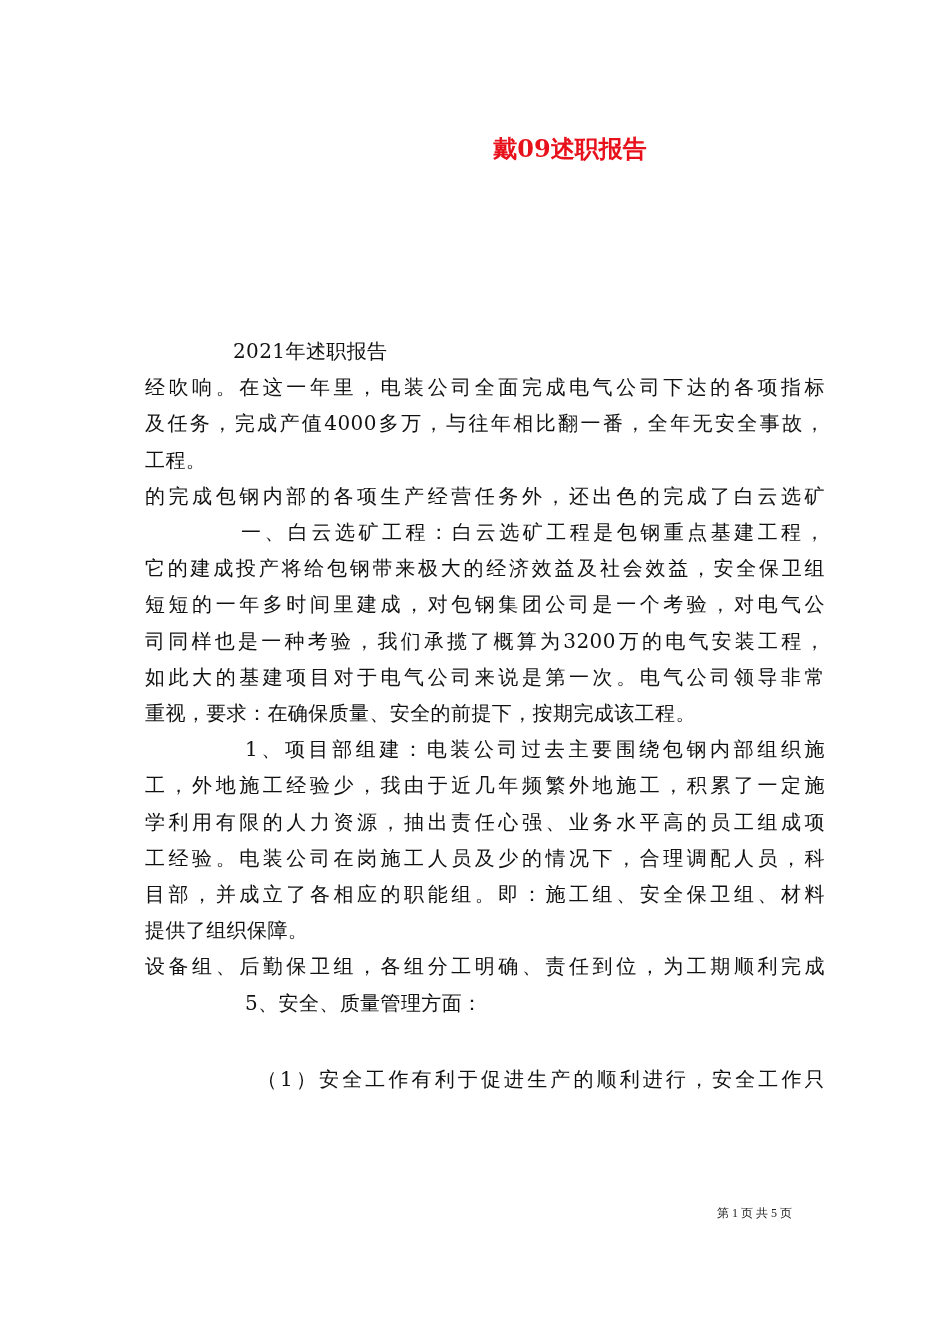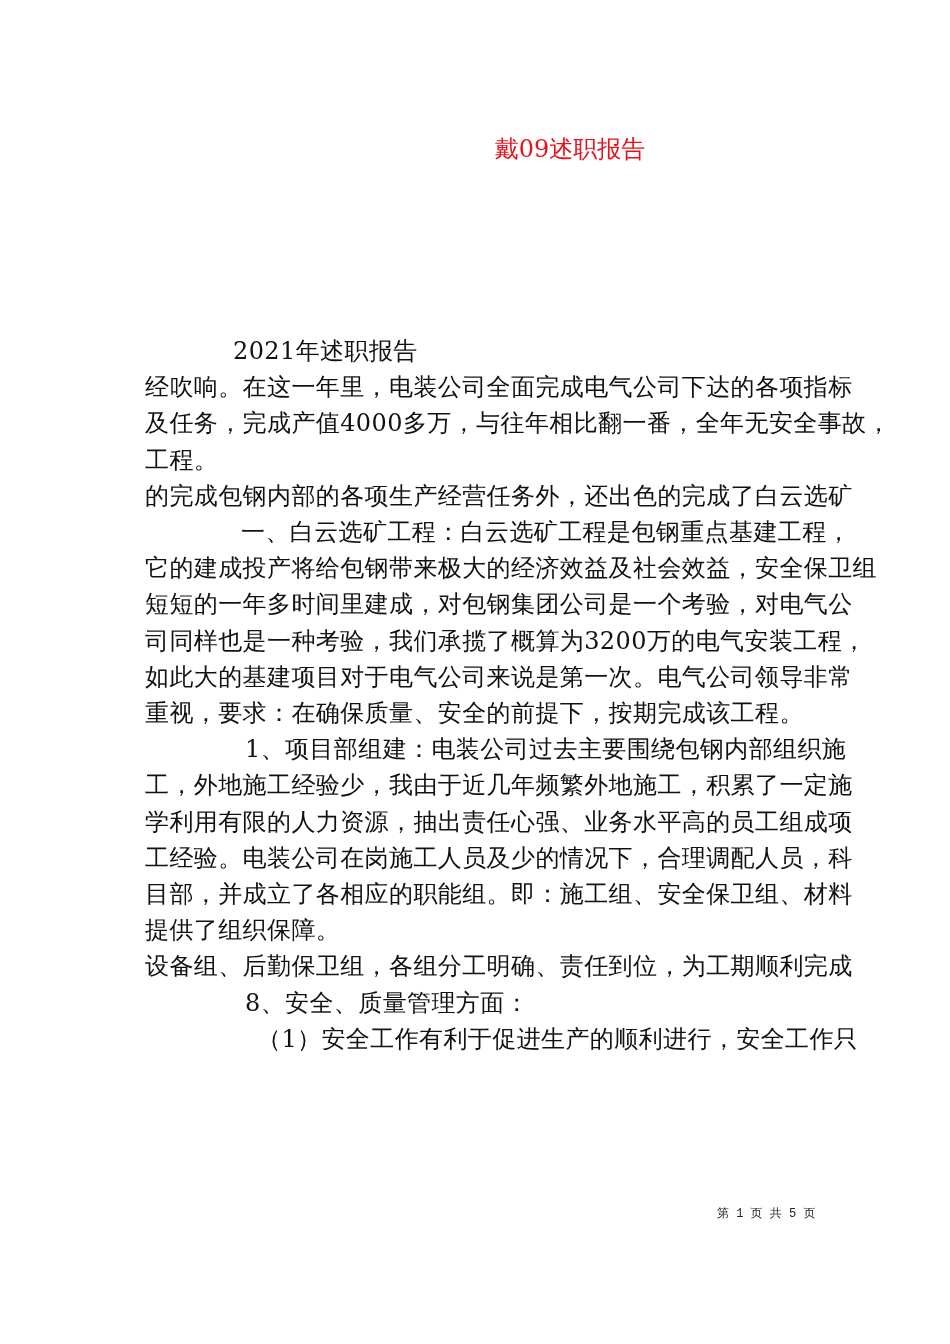--- a/index.html
+++ b/index.html
@@ -2,38 +2,38 @@
 <html><head>
 <meta charset="utf-8">
 <style>
   html, body { margin:0; padding:0; background:#ffffff; }
   body { width:950px; height:1344px; position:relative; overflow:hidden; }
   .page { position:absolute; left:0; top:0; width:950px; height:1344px; background:#fff; }
   .title {
     position:absolute; top:133px; left:0; width:950px; text-align:center;
     padding-left:190px; box-sizing:border-box;
     font-family:"DejaVu Serif","Liberation Serif",serif;
-    font-size:24px; font-weight:normal; color:#e8101a; letter-spacing:0px;
+    font-size:24px; font-weight:bold; color:#e8101a; letter-spacing:0px;
   }
   .body {
     position:absolute; left:145px; top:333px; width:680px;
     font-family:"DejaVu Serif","Liberation Serif",serif;
-    font-size:24px; line-height:36.2px; color:#111;
+    font-size:20px; line-height:36.2px; color:#111;
     text-align:justify; letter-spacing:0.4px;
   }
   .line { display:block; white-space:nowrap; text-align:justify; text-align-last:justify; }
   .line.last { text-align-last:left; }
   .ind1 { padding-left:88px; }
   .ind2 { padding-left:90px; }
   .ind3 { padding-left:96px; }
   .ind4 { padding-left:100px; }
-  .ind5 { padding-left:112px; }
+  .ind5 { padding-left:112px;margin-top:40px; }
   .footer {
     position:absolute; top:1205px; left:717px;
-    font-family:Liberation Mono, monospace;
+    font-family:Liberation Serif, serif;
     font-size:12px; color:#222;
   }
 </style>
 </head>
 <body>
 
 <div class="page">
   <div class="title">戴09述职报告</div>
 
   <div class="body">
@@ -62,21 +62,21 @@
       <span class="line ind4">1、项目部组建：电装公司过去主要围绕包钢内部组织施</span>
       <span class="line">工，外地施工经验少，我由于近几年频繁外地施工，积累了一定施</span>
       <span class="line">学利用有限的人力资源，抽出责任心强、业务水平高的员工组成项</span>
       <span class="line">工经验。电装公司在岗施工人员及少的情况下，合理调配人员，科</span>
       <span class="line">目部，并成立了各相应的职能组。即：施工组、安全保卫组、材料</span>
       <span class="line last">提供了组织保障。</span>
       <span class="line">设备组、后勤保卫组，各组分工明确、责任到位，为工期顺利完成</span>
     </div>
 
     <div>
-      <span class="line last ind4">8、安全、质量管理方面：</span>
+      <span class="line last ind4">5、安全、质量管理方面：</span>
     </div>
 
     <div>
       <span class="line ind5">（1）安全工作有利于促进生产的顺利进行，安全工作只</span>
     </div>
   </div>
 
   <div class="footer">第 1 页 共 5 页</div>
 </div>
 

